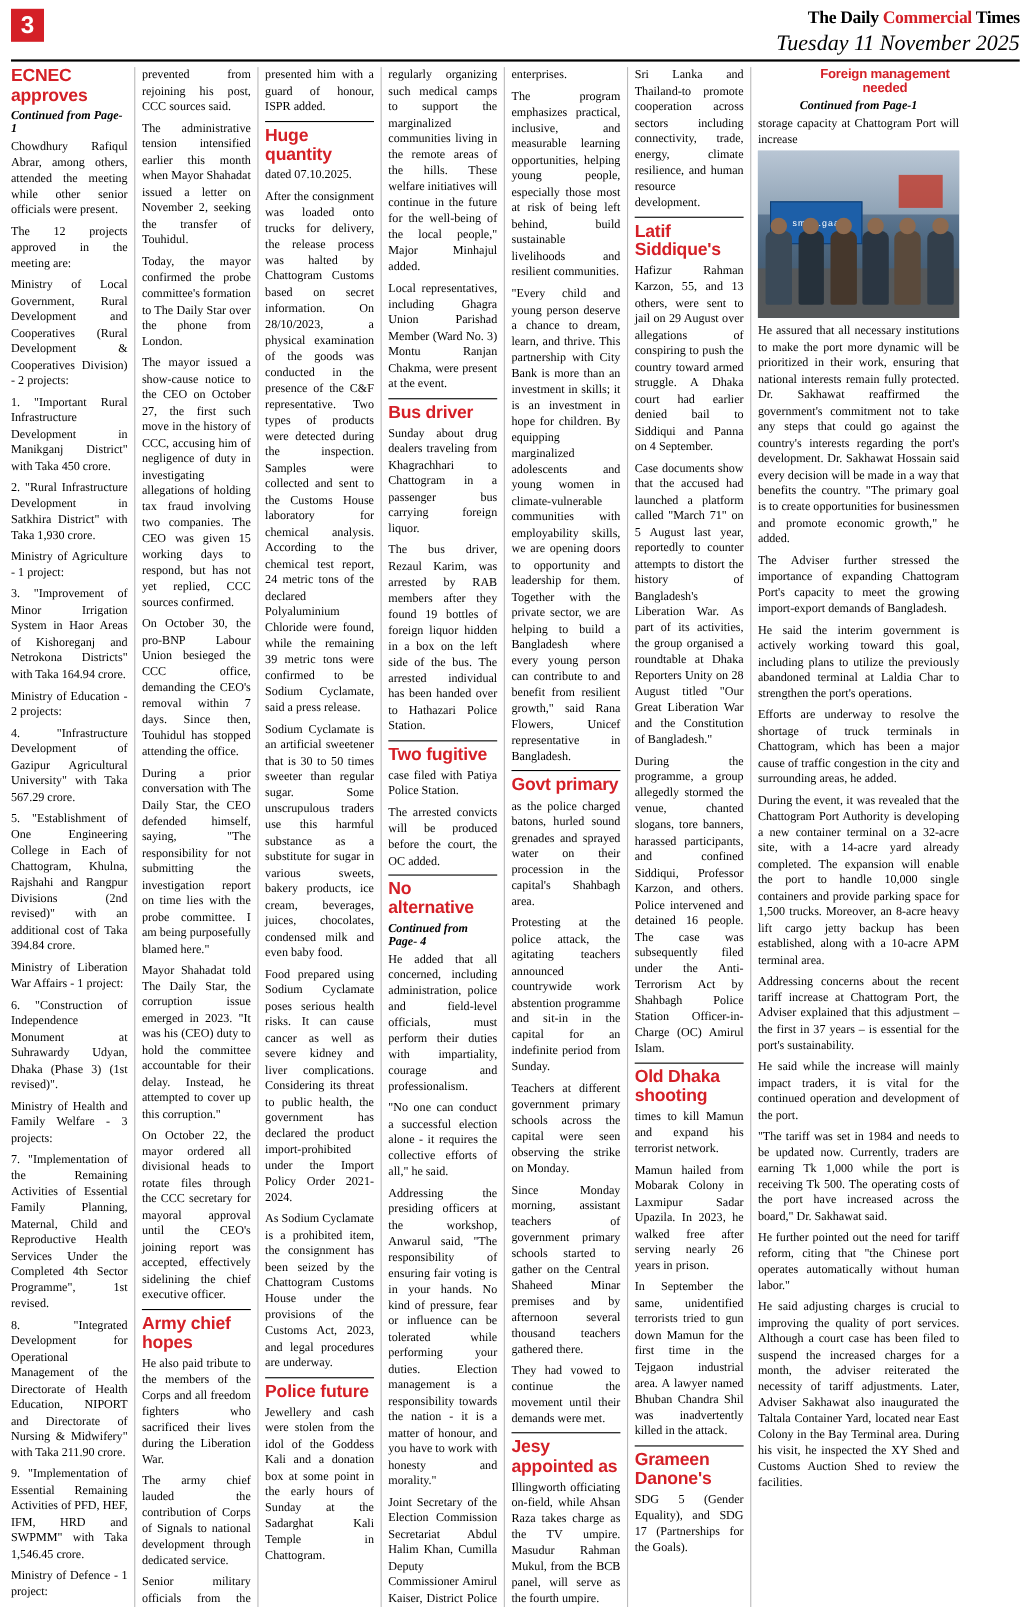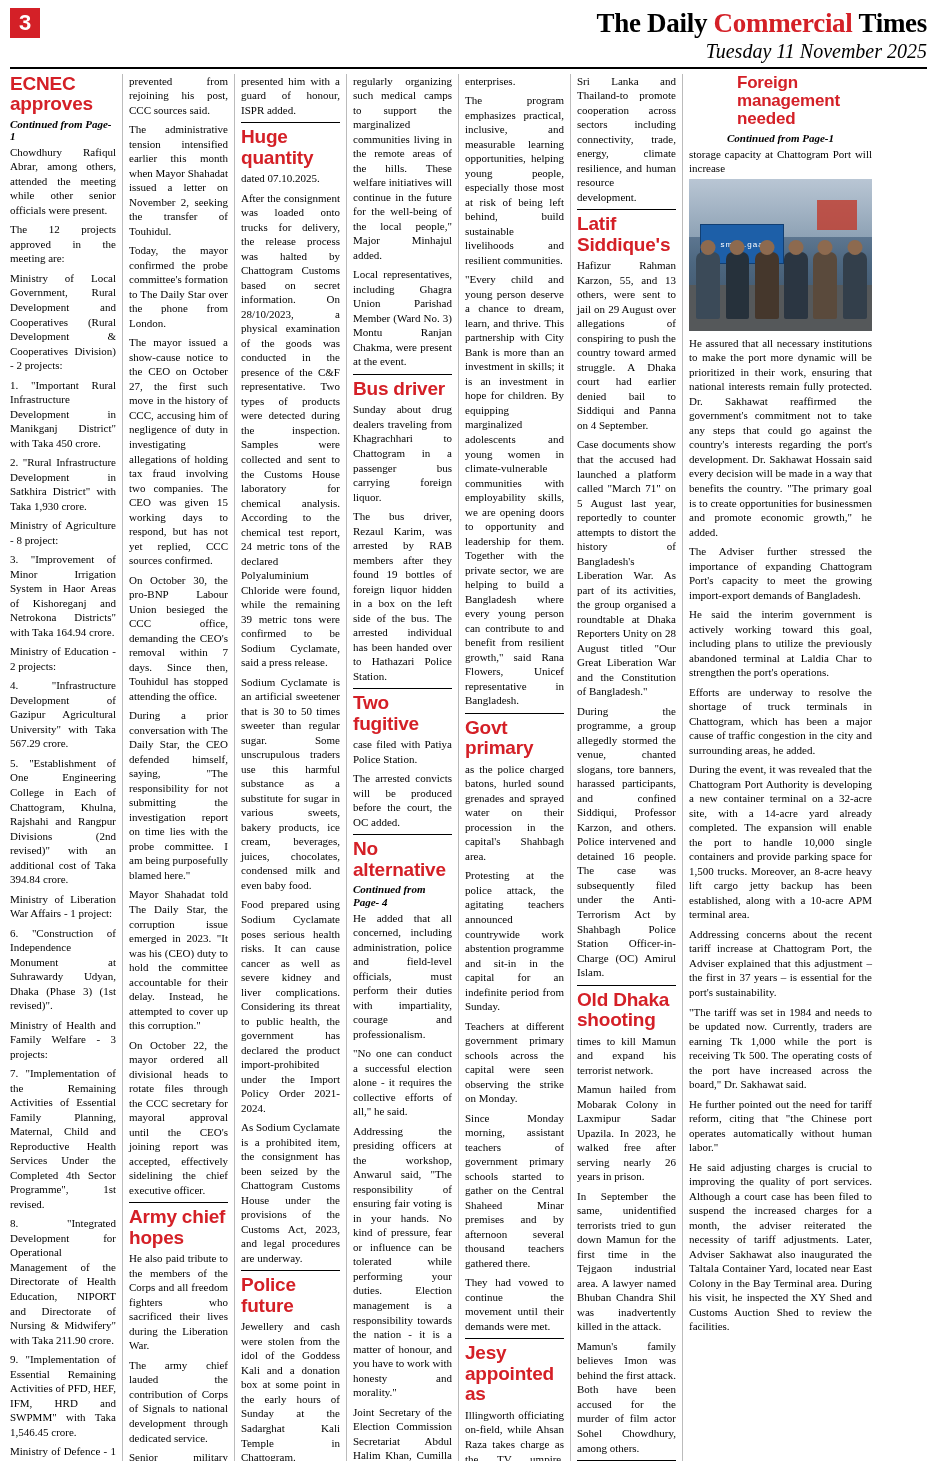--- a/index.html
+++ b/index.html
@@ -33,21 +33,21 @@
     font-family: "Liberation Sans", sans-serif;
     font-weight: bold;
     font-size: 22px;
     line-height: 30px;
     text-align: center;
   }
   .mast-right { text-align: right; line-height: 1.12; }
   .mast-title {
     font-family: "Liberation Serif", serif;
     font-weight: bold;
-    font-size: 27px;
+    font-size: 16px;
     letter-spacing: -0.3px;
   }
   .mast-title .red { color: #d42027; }
   .mast-date {
     font-family: "Liberation Serif", serif;
     font-style: italic;
     font-size: 20px;
     margin-top: 2px;
   }
   
@@ -61,28 +61,29 @@
     border-left: 1px solid #bbb;
   }
   .col:first-child { border-left: none; padding-left: 0; }
   .col.wide { width: 190px; }
   .col.last { padding-right: 0; }
 
   
   h2.sec-head {
     font-family: "Liberation Sans", sans-serif;
     font-weight: bold;
-    font-size: 19px;
+    font-size: 16px;
     color: #d42027;
     margin: 0 0 3px 0;
     line-height: 1.08;
     letter-spacing: -0.2px;
   }
   h2.sec-head.big {
-    font-size: 17px;
+    font-size: 12px;
+    text-align: center;
     margin-left: 48px;
   }
   .contd {
     font-family: "Liberation Serif", serif;
     font-style: italic;
     font-weight: bold;
     font-size: 11px;
     margin: 0 0 3px 0;
     line-height: 1.1;
   }
@@ -153,21 +154,21 @@
   <div class="cols">
 
     <div class="col">
       <h2 class="sec-head">ECNEC approves</h2>
       <div class="contd">Continued from Page-1</div>
       <p class="body">Chowdhury Rafiqul Abrar, among others, attended the meeting while other senior officials were present.</p>
       <p class="body">The 12 projects approved in the meeting are:</p>
       <p class="body">Ministry of Local Government, Rural Development and Cooperatives (Rural Development &amp; Cooperatives Division) - 2 projects:</p>
       <p class="body">1. "Important Rural Infrastructure Development in Manikganj District" with Taka 450 crore.</p>
       <p class="body">2. "Rural Infrastructure Development in Satkhira District" with Taka 1,930 crore.</p>
-      <p class="body">Ministry of Agriculture - 8 project:</p>
+      <p class="body">Ministry of Agriculture - 1 project:</p>
       <p class="body">3. "Improvement of Minor Irrigation System in Haor Areas of Kishoreganj and Netrokona Districts" with Taka 164.94 crore.</p>
       <p class="body">Ministry of Education - 2 projects:</p>
       <p class="body">4. "Infrastructure Development of Gazipur Agricultural University" with Taka 567.29 crore.</p>
       <p class="body">5. "Establishment of One Engineering College in Each of Chattogram, Khulna, Rajshahi and Rangpur Divisions (2nd revised)" with an additional cost of Taka 394.84 crore.</p>
       <p class="body">Ministry of Liberation War Affairs - 1 project:</p>
       <p class="body">6. "Construction of Independence Monument at Suhrawardy Udyan, Dhaka (Phase 3) (1st revised)".</p>
       <p class="body">Ministry of Health and Family Welfare - 3 projects:</p>
       <p class="body">7. "Implementation of the Remaining Activities of Essential Family Planning, Maternal, Child and Reproductive Health Services Under the Completed 4th Sector Programme", 1st revised.</p>
       <p class="body">8. "Integrated Development for Operational Management of the Directorate of Health Education, NIPORT and Directorate of Nursing &amp; Midwifery" with Taka 211.90 crore.</p>
       <p class="body">9. "Implementation of Essential Remaining Activities of PFD, HEF, IFM, HRD and SWPMM" with Taka 1,546.45 crore.</p>
@@ -252,21 +253,20 @@
       <div class="rule"></div>
       <h2 class="sec-head">Latif Siddique's</h2>
       <p class="body">Hafizur Rahman Karzon, 55, and 13 others, were sent to jail on 29 August over allegations of conspiring to push the country toward armed struggle. A Dhaka court had earlier denied bail to Siddiqui and Panna on 4 September.</p>
       <p class="body">Case documents show that the accused had launched a platform called "March 71" on 5 August last year, reportedly to counter attempts to distort the history of Bangladesh's Liberation War. As part of its activities, the group organised a roundtable at Dhaka Reporters Unity on 28 August titled "Our Great Liberation War and the Constitution of Bangladesh."</p>
       <p class="body">During the programme, a group allegedly stormed the venue, chanted slogans, tore banners, harassed participants, and confined Siddiqui, Professor Karzon, and others. Police intervened and detained 16 people. The case was subsequently filed under the Anti-Terrorism Act by Shahbagh Police Station Officer-in-Charge (OC) Amirul Islam.</p>
       <div class="rule"></div>
       <h2 class="sec-head">Old Dhaka shooting</h2>
       <p class="body">times to kill Mamun and expand his terrorist network.</p>
       <p class="body">Mamun hailed from Mobarak Colony in Laxmipur Sadar Upazila. In 2023, he walked free after serving nearly 26 years in prison.</p>
       <p class="body">In September the same, unidentified terrorists tried to gun down Mamun for the first time in the Tejgaon industrial area. A lawyer named Bhuban Chandra Shil was inadvertently killed in the attack.</p>
-      <p class="body">Mamun's family believes Imon was behind the first attack. Both have been accused for the murder of film actor Sohel Chowdhury, among others.</p>
       <div class="rule"></div>
       <h2 class="sec-head">Grameen Danone's</h2>
       <p class="body">SDG 5 (Gender Equality), and SDG 17 (Partnerships for the Goals).</p>
 
     </div>
 
     <div class="col wide last">
       <h2 class="sec-head big">Foreign management needed</h2>
       <div class="contd center">Continued from Page-1</div>
       <p class="body tight">storage capacity at Chattogram Port will increase</p>
@@ -285,20 +285,21 @@
           <div class="ph-person ph-p6"></div>
         </div>
       </div>
 
       <p class="body">He assured that all necessary institutions to make the port more dynamic will be prioritized in their work, ensuring that national interests remain fully protected. Dr. Sakhawat reaffirmed the government's commitment not to take any steps that could go against the country's interests regarding the port's development. Dr. Sakhawat Hossain said every decision will be made in a way that benefits the country. "The primary goal is to create opportunities for businessmen and promote economic growth," he added.</p>
       <p class="body">The Adviser further stressed the importance of expanding Chattogram Port's capacity to meet the growing import-export demands of Bangladesh.</p>
       <p class="body">He said the interim government is actively working toward this goal, including plans to utilize the previously abandoned terminal at Laldia Char to strengthen the port's operations.</p>
       <p class="body">Efforts are underway to resolve the shortage of truck terminals in Chattogram, which has been a major cause of traffic congestion in the city and surrounding areas, he added.</p>
       <p class="body">During the event, it was revealed that the Chattogram Port Authority is developing a new container terminal on a 32-acre site, with a 14-acre yard already completed. The expansion will enable the port to handle 10,000 single containers and provide parking space for 1,500 trucks. Moreover, an 8-acre heavy lift cargo jetty backup has been established, along with a 10-acre APM terminal area.</p>
       <p class="body">Addressing concerns about the recent tariff increase at Chattogram Port, the Adviser explained that this adjustment – the first in 37 years – is essential for the port's sustainability.</p>
+      <p class="body">He said while the increase will mainly impact traders, it is vital for the continued operation and development of the port.</p>
       <p class="body">"The tariff was set in 1984 and needs to be updated now. Currently, traders are earning Tk 1,000 while the port is receiving Tk 500. The operating costs of the port have increased across the board," Dr. Sakhawat said.</p>
       <p class="body">He further pointed out the need for tariff reform, citing that "the Chinese port operates automatically without human labor."</p>
       <p class="body">He said adjusting charges is crucial to improving the quality of port services. Although a court case has been filed to suspend the increased charges for a month, the adviser reiterated the necessity of tariff adjustments. Later, Adviser Sakhawat also inaugurated the Taltala Container Yard, located near East Colony in the Bay Terminal area. During his visit, he inspected the XY Shed and Customs Auction Shed to review the facilities.</p>
 
     </div>
 
   </div>
 </div>
 
 </body></html>

